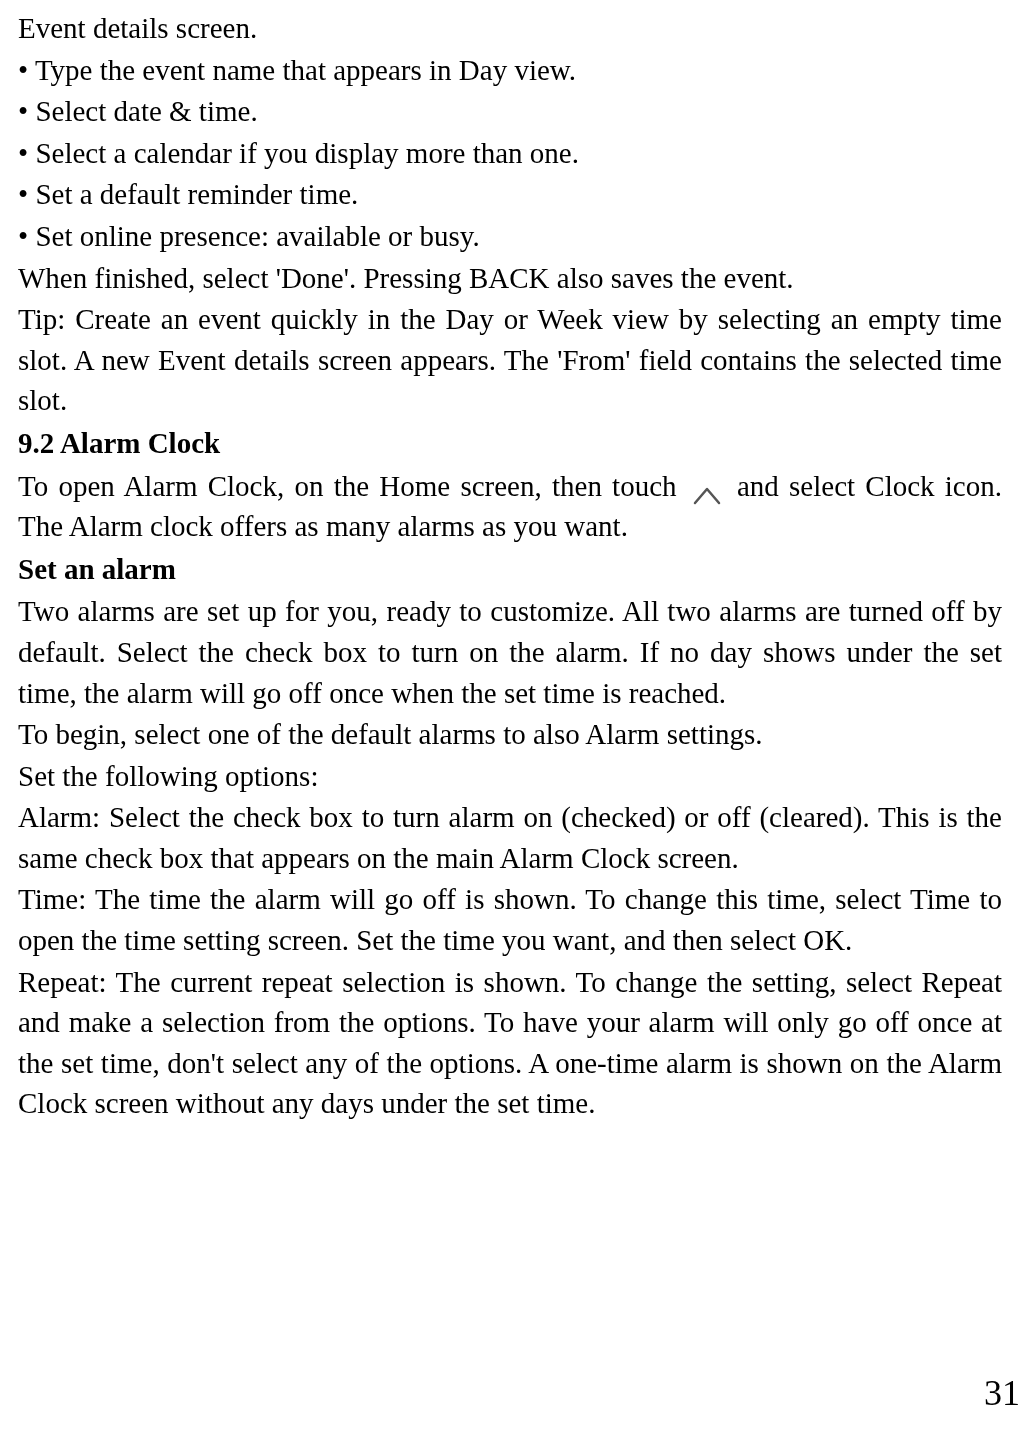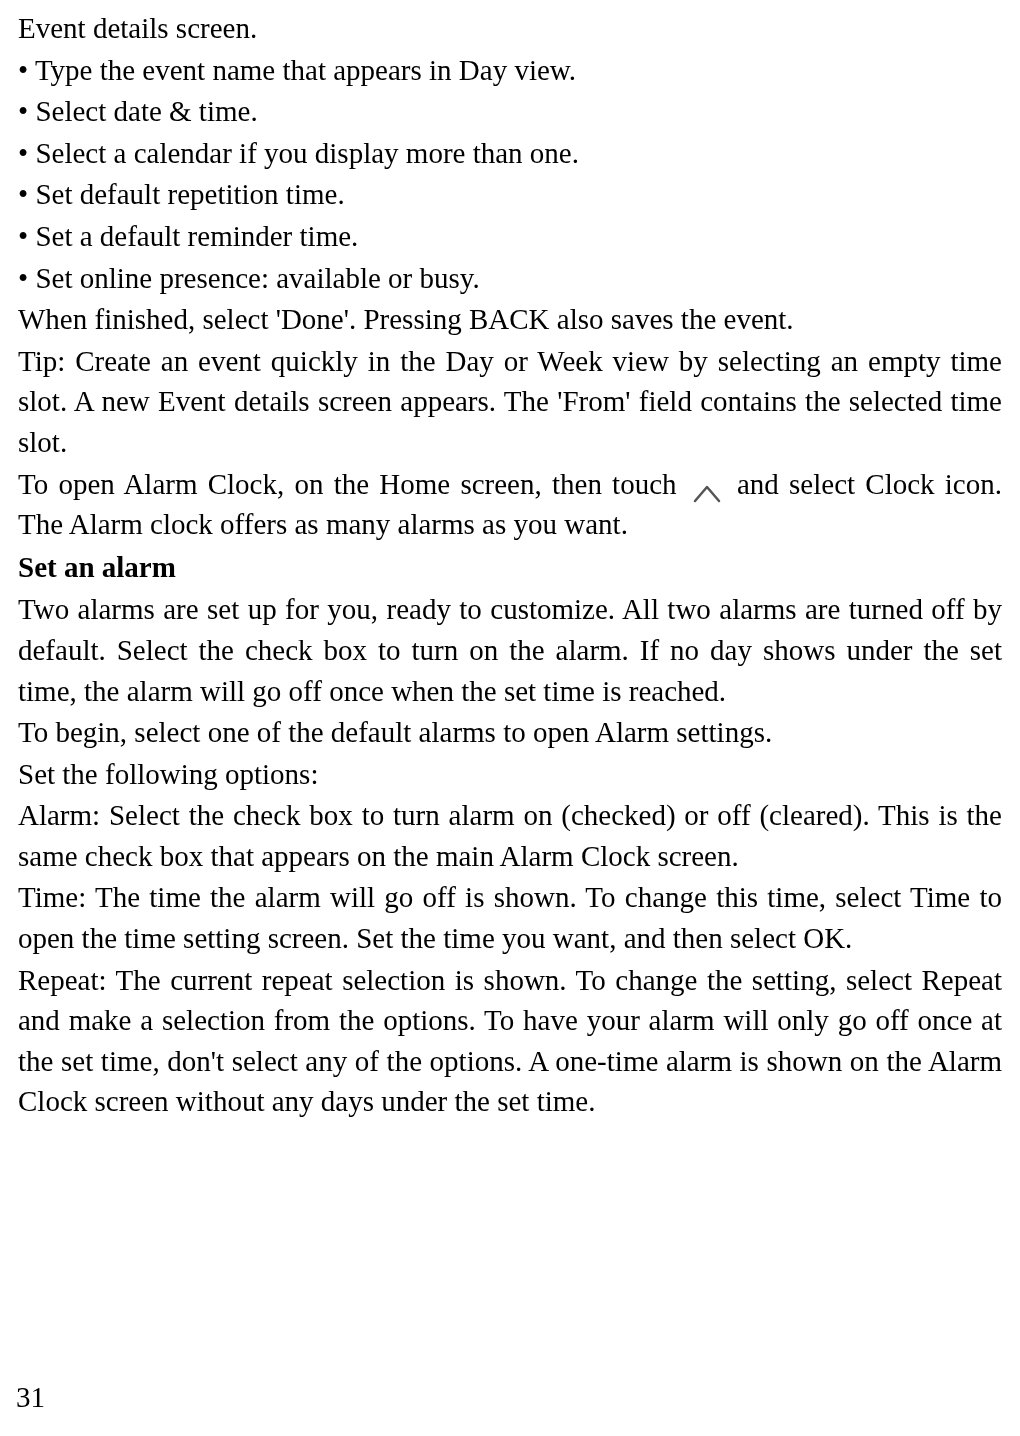--- a/index.html
+++ b/index.html
@@ -45,60 +45,59 @@
     }
     .inline-icon svg {
       width: 100%;
       height: 100%;
     }
     .page-number {
       position: absolute;
       bottom: 18px;
       left: 0;
       right: 0;
-      text-align: left;
-      font-size: 29px;
-      margin-left: 16px;
+      text-align: right;
+      font-size: 36px;
     }
     .para-block {
       margin-bottom: 1px;
     }
   </style>
 </head>
 <body>
 
 <div class="content">
 
   <div class="line">Event details screen.</div>
 
   <div class="bullet-line">• Type the event name that appears in Day view.</div>
   <div class="bullet-line">• Select date &amp; time.</div>
   <div class="bullet-line">• Select a calendar if you display more than one.</div>
-  <div class="bullet-line">• Set default repetition time.</div>
   <div class="bullet-line">• Set a default reminder time.</div>
   <div class="bullet-line">• Set online presence: available or busy.</div>
 
   <div class="para-block">When finished, select 'Done'. Pressing BACK also saves the event.</div>
 
   <div class="para-block justified">Tip: Create an event quickly in the Day or Week view by selecting an empty time slot. A new Event details screen appears. The 'From' field contains the selected time slot.</div>
 
+  <div class="section-heading">9.2 Alarm Clock</div>
 
   <div class="para-block justified">
     <span>To open Alarm Clock, on the Home screen, then touch </span><span class="inline-icon">
       <svg viewBox="0 0 32 24">
         <path d="M 4 20 L 16 6 L 28 20" fill="none" stroke="#555555" stroke-width="2.5" stroke-linecap="round" stroke-linejoin="round"></path>
       </svg>
     </span><span> and select Clock icon. The Alarm clock offers as many alarms as you want.</span>
   </div>
 
   <div class="section-heading">Set an alarm</div>
 
   <div class="para-block justified">Two alarms are set up for you, ready to customize. All two alarms are turned off by default. Select the check box to turn on the alarm. If no day shows under the set time, the alarm will go off once when the set time is reached.</div>
 
-  <div class="para-block">To begin, select one of the default alarms to open Alarm settings.</div>
+  <div class="para-block">To begin, select one of the default alarms to also Alarm settings.</div>
 
   <div class="para-block">Set the following options:</div>
 
   <div class="para-block justified">Alarm: Select the check box to turn alarm on (checked) or off (cleared). This is the same check box that appears on the main Alarm Clock screen.</div>
 
   <div class="para-block justified">Time: The time the alarm will go off is shown. To change this time, select Time to open the time setting screen. Set the time you want, and then select OK.</div>
 
   <div class="para-block justified">Repeat: The current repeat selection is shown. To change the setting, select Repeat and make a selection from the options. To have your alarm will only go off once at the set time, don't select any of the options. A one-time alarm is shown on the Alarm Clock screen without any days under the set time.</div>
 
 </div>

